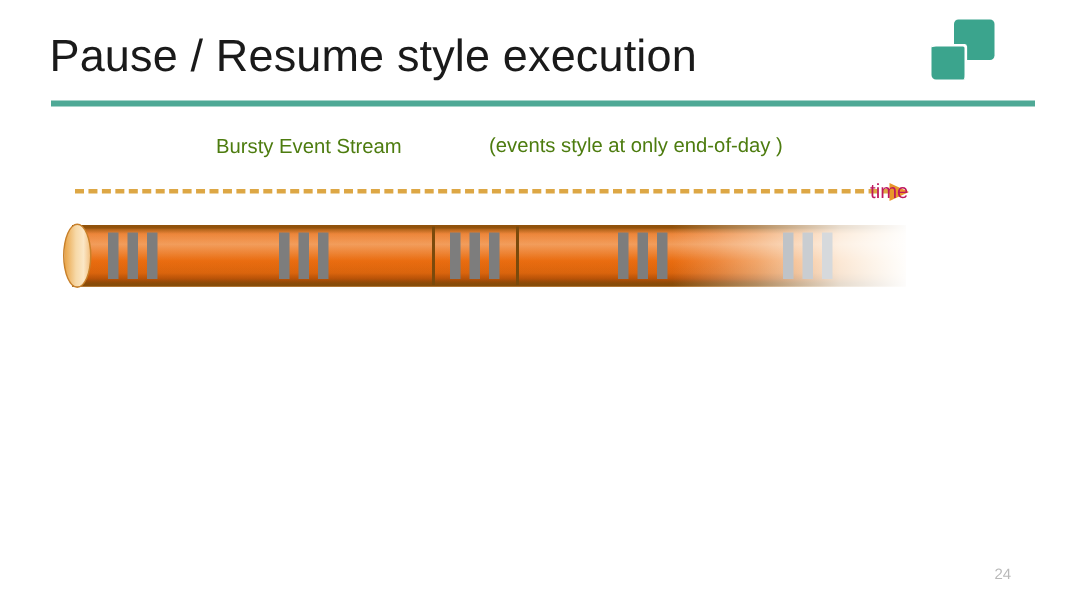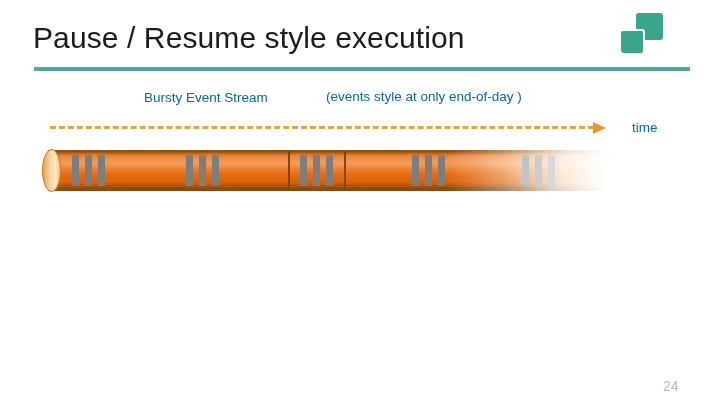--- a/index.html
+++ b/index.html
@@ -68,21 +68,21 @@
     height: 22px;
     border-top: 2px solid #ffffff;
     border-right: 2px solid #ffffff;
     box-sizing: content-box;
   }
 
   
   .caption {
     position: absolute;
     font-size: 13.5px;
-    color: #0369a1;
+    color: #4d7c0f;
     white-space: nowrap;
     line-height: 16px;
   }
   #caption-stream { left: 144px; top: 90px; }
   #caption-events { left: 326px; top: 89px; }
 
   
   #time-axis {
     position: absolute;
     left: 50px;
@@ -103,24 +103,24 @@
     left: 543px;
     top: -0.5px;
     width: 0;
     height: 0;
     border-top: 6px solid transparent;
     border-bottom: 6px solid transparent;
     border-left: 13px solid #e8972b;
   }
   #time-label {
     position: absolute;
-    left: 632px;
+    left: 580px;
     top: 120px;
     font-size: 13.5px;
-    color: #0369a1;
+    color: #be185d;
     white-space: nowrap;
     text-align: right;
   }
 
   
   #cylinder {
     position: absolute;
     left: 48px;
     top: 150px;
     width: 556px;
@@ -212,21 +212,21 @@
   }
   .tick-group.faded .tick { background: #bfc3c7; }
   .tick-group.faded .tick:nth-child(2) { background: #c9cdd1; }
   .tick-group.faded .tick:nth-child(3) { background: #d6d9dc; }
 
   
   #page-number {
     position: absolute;
     left: 663px;
     top: 378px;
-    font-size: 14px;
+    font-size: 10px;
     color: #b9b9b9;
   }
 </style>
 </head>
 <body>
 
 <div id="slide">
 
   <div id="slide-title">Pause / Resume style execution</div>
 

